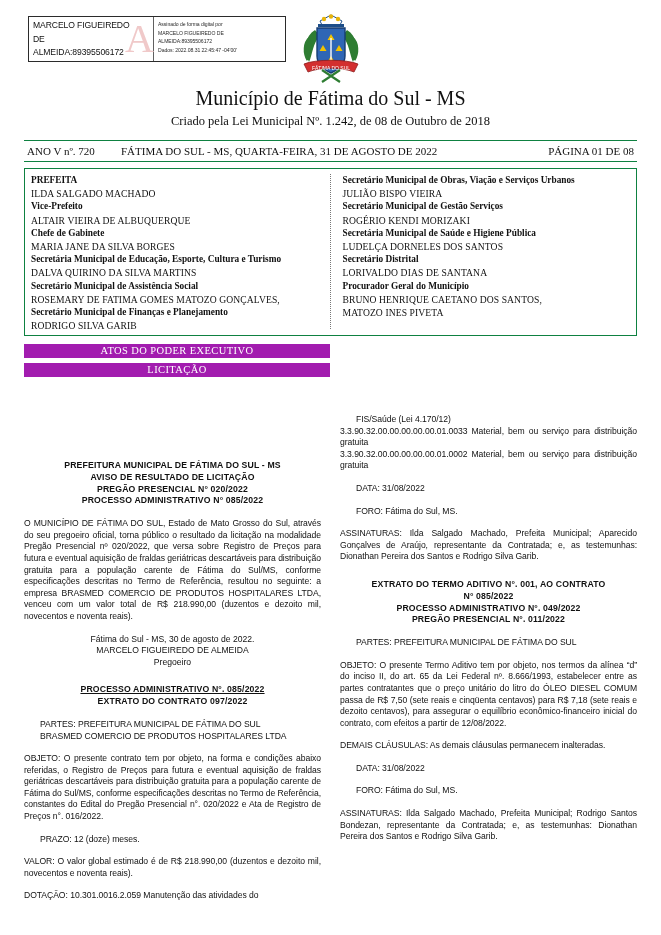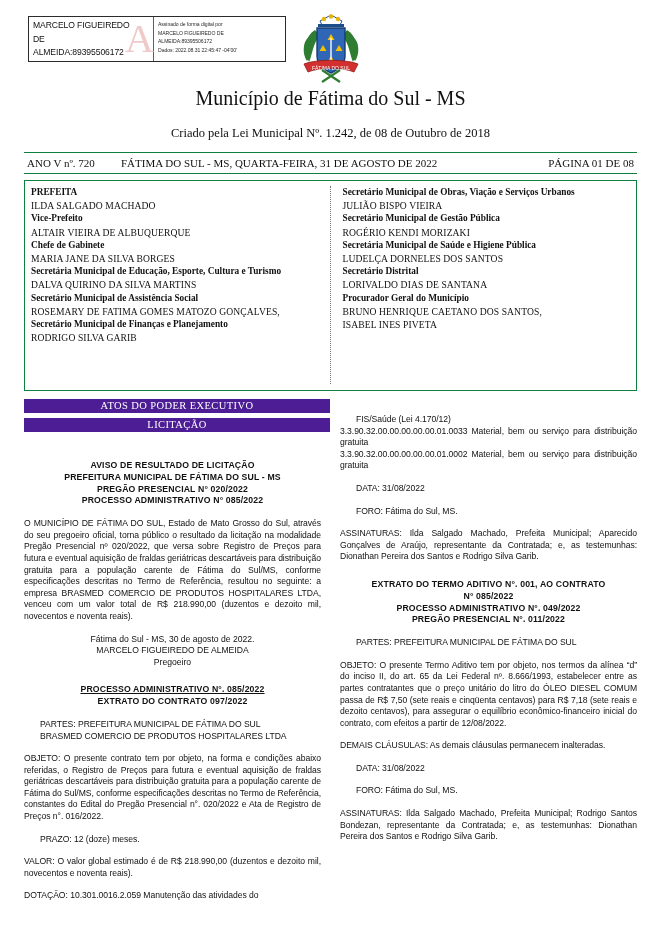--- a/index.html
+++ b/index.html
@@ -100,21 +100,21 @@
     font-size: 20px;
     line-height: 24px;
     color: #111;
     margin-top: -2px;
   }
   .do-law {
     font-family: "Liberation Serif", serif;
     font-size: 12.5px;
     line-height: 18px;
     color: #111;
-    margin-top: 14px;
+    margin-top: 2px;
   }
 
   
   .infobar {
     margin-top: 10px;
     border-top: 1.4px solid #0e8141;
     border-bottom: 1.4px solid #0e8141;
     height: 20px;
     display: flex;
     align-items: center;
@@ -127,21 +127,21 @@
   .infobar .mid { flex: 1; text-align: left; padding-left: 6px;}
   .infobar .pag { width: 108px; text-align: right; }
 
   
   .officials {
     margin-top: 6px;
     border: 1.6px solid #0e8141;
     box-sizing: border-box;
     display: flex;
     padding: 5px 6px 6px 6px;
-    height: 211px;
+    height: 168px;
   }
   .off-col {
     width: 50%;
     box-sizing: border-box;
   }
   .off-col.left { padding-right: 10px; border-right: 1px dotted #777; }
   .off-col.right { padding-left: 12px; }
   .off-role {
     font-family: "Liberation Serif", serif;
     font-weight: bold;
@@ -153,21 +153,21 @@
   .off-name {
     font-family: "Liberation Serif", serif;
     font-size: 9.6px;
     line-height: 13.2px;
     color: #111;
     letter-spacing: .1px;
   }
 
   
   .banner {
-    background: #4c1d95;
+    background: #a21caf;
     color: #ffffff;
     text-align: center;
     font-family: "Liberation Serif", serif;
     font-size: 10.5px;
     line-height: 14px;
     height: 14px;
     letter-spacing: .4px;
   }
   .banner-wrap { width: 306px; }
   .banner.first { margin-top: 8px; }
@@ -293,44 +293,44 @@
       <div class="off-role">Secretária Municipal de Educação, Esporte, Cultura e Turismo</div>
       <div class="off-name">DALVA QUIRINO DA SILVA MARTINS</div>
       <div class="off-role">Secretário Municipal de Assistência Social</div>
       <div class="off-name">ROSEMARY DE FATIMA GOMES MATOZO GONÇALVES,</div>
       <div class="off-role">Secretário Municipal de Finanças e Planejamento</div>
       <div class="off-name">RODRIGO SILVA GARIB</div>
     </div>
     <div class="off-col right">
       <div class="off-role">Secretário Municipal de Obras, Viação e Serviços Urbanos</div>
       <div class="off-name">JULIÃO BISPO VIEIRA</div>
-      <div class="off-role">Secretário Municipal de Gestão Pública</div>
+      <div class="off-role">Secretário Municipal de Gestão Serviços</div>
       <div class="off-name">ROGÉRIO KENDI MORIZAKI</div>
       <div class="off-role">Secretária Municipal de Saúde e Higiene Pública</div>
       <div class="off-name">LUDELÇA DORNELES DOS SANTOS</div>
       <div class="off-role">Secretário Distrital</div>
       <div class="off-name">LORIVALDO DIAS DE SANTANA</div>
       <div class="off-role">Procurador Geral do Município</div>
       <div class="off-name">BRUNO HENRIQUE CAETANO DOS SANTOS,</div>
-      <div class="off-name">ISABEL INES PIVETA</div>
+      <div class="off-name">MATOZO INES PIVETA</div>
     </div>
   </div>
 
   <div class="banner-wrap">
     <div class="banner first">ATOS DO PODER EXECUTIVO</div>
     <div class="banner second">LICITAÇÃO</div>
   </div>
 
   <div class="columns">
 
     <div class="col left">
 
       <div class="blk">
+        <div class="ctr">PREFEITURA MUNICIPAL DE FÁTIMA DO SUL - MS</div>
         <div class="ctr">AVISO DE RESULTADO DE LICITAÇÃO</div>
-        <div class="ctr">PREFEITURA MUNICIPAL DE FÁTIMA DO SUL - MS</div>
         <div class="ctr">PREGÃO PRESENCIAL N° 020/2022</div>
         <div class="ctr">PROCESSO ADMINISTRATIVO N°  085/2022</div>
         <div class="sp4"></div>
         <p class="body">O MUNICÍPIO DE FÁTIMA DO SUL, Estado de Mato Grosso do Sul, através do seu pregoeiro oficial, torna público o resultado da licitação na modalidade Pregão Presencial nº 020/2022, que versa sobre Registro de Preços para futura e eventual aquisição de fraldas geriátricas descartáveis para distribuição gratuita para a população carente de Fátima do Sul/MS, conforme especificações descritas no Termo de Referência, resultou no seguinte: a empresa BRASMED COMERCIO DE PRODUTOS HOSPITALARES LTDA, venceu com um valor total de R$ 218.990,00 (duzentos e dezoito mil, novecentos e noventa reais).</p>
         <div class="sp4"></div>
         <div class="right-al">Fátima do Sul - MS, 30 de agosto de 2022.</div>
         <div class="right-al">MARCELO FIGUEIREDO DE ALMEIDA</div>
         <div class="right-al">Pregoeiro</div>
       </div>
 

